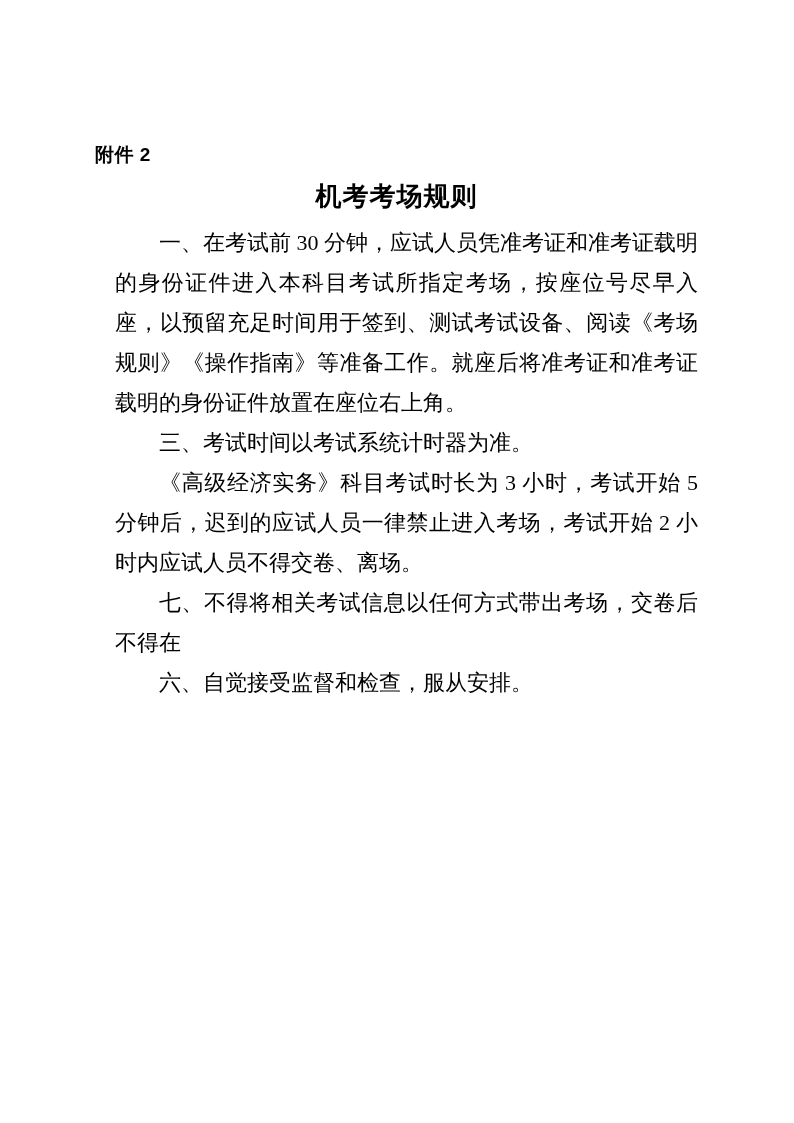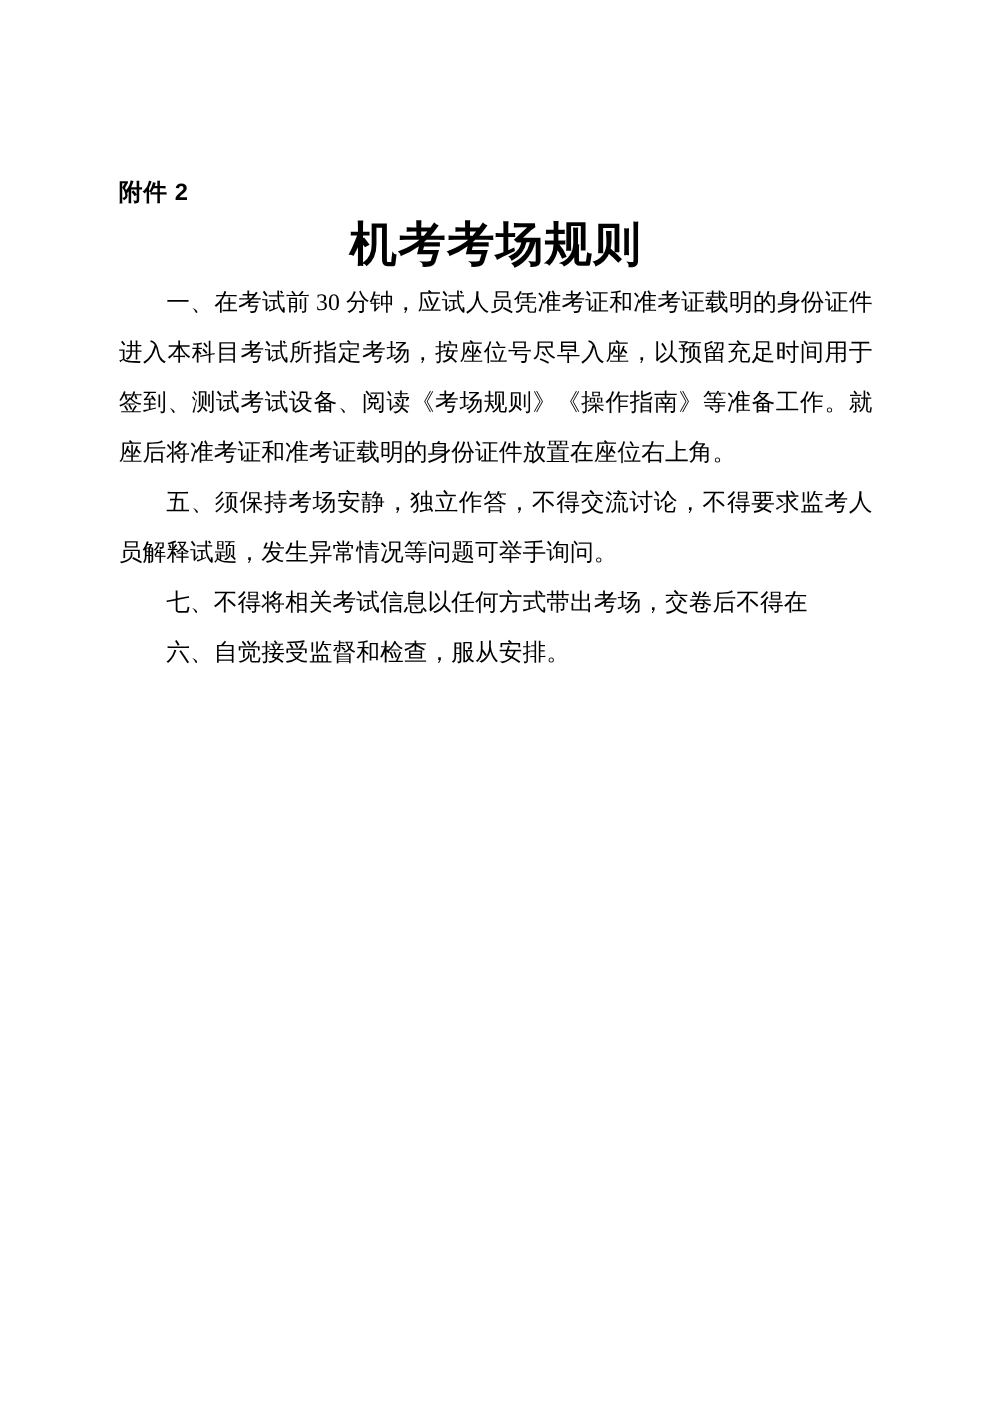--- a/index.html
+++ b/index.html
@@ -23,45 +23,47 @@
     font-weight: bold;
     font-size: 19px;
     line-height: 22px;
     letter-spacing: 0.5px;
   }
   .doc-title {
     margin: 12px 0 0 0;
     text-align: center;
     font-family: "Liberation Sans", sans-serif;
     font-weight: bold;
-    font-size: 38px;
+    font-size: 26px;
     line-height: 36px;
     letter-spacing: 1px;
   }
   .doc-body {
     margin-top: 9px;
-    font-size: 19px;
+    font-size: 22px;
     line-height: 40px;
     text-align: justify;
     text-justify: inter-ideograph;
+    margin-left: 20px;
   }
   .doc-body p {
     margin: 0;
     padding: 0;
     text-indent: 2em;
     word-break: break-all;
   }
 </style>
 </head>
 <body>
 
 <div class="page">
   <div class="attachment-label">附件 2</div>
 
   <h1 class="doc-title">机考考场规则</h1>
 
   <div class="doc-body">
     <p>一、在考试前 30 分钟，应试人员凭准考证和准考证载明的身份证件进入本科目考试所指定考场，按座位号尽早入座，以预留充足时间用于签到、测试考试设备、阅读《考场规则》《操作指南》等准备工作。就座后将准考证和准考证载明的身份证件放置在座位右上角。</p>
-    <p>五、须保持考场安静，独立作答，不得交流讨论，不得要求监考人员解释试题，发生异常情况等问题可举手询问。</p>
+    <p>三、考试时间以考试系统计时器为准。</p>
+    <p>《高级经济实务》科目考试时长为 3 小时，考试开始 5 分钟后，迟到的应试人员一律禁止进入考场，考试开始 2 小时内应试人员不得交卷、离场。</p>
     <p>七、不得将相关考试信息以任何方式带出考场，交卷后不得在</p>
     <p>六、自觉接受监督和检查，服从安排。</p>
   </div>
 </div>
 
 </body></html>

